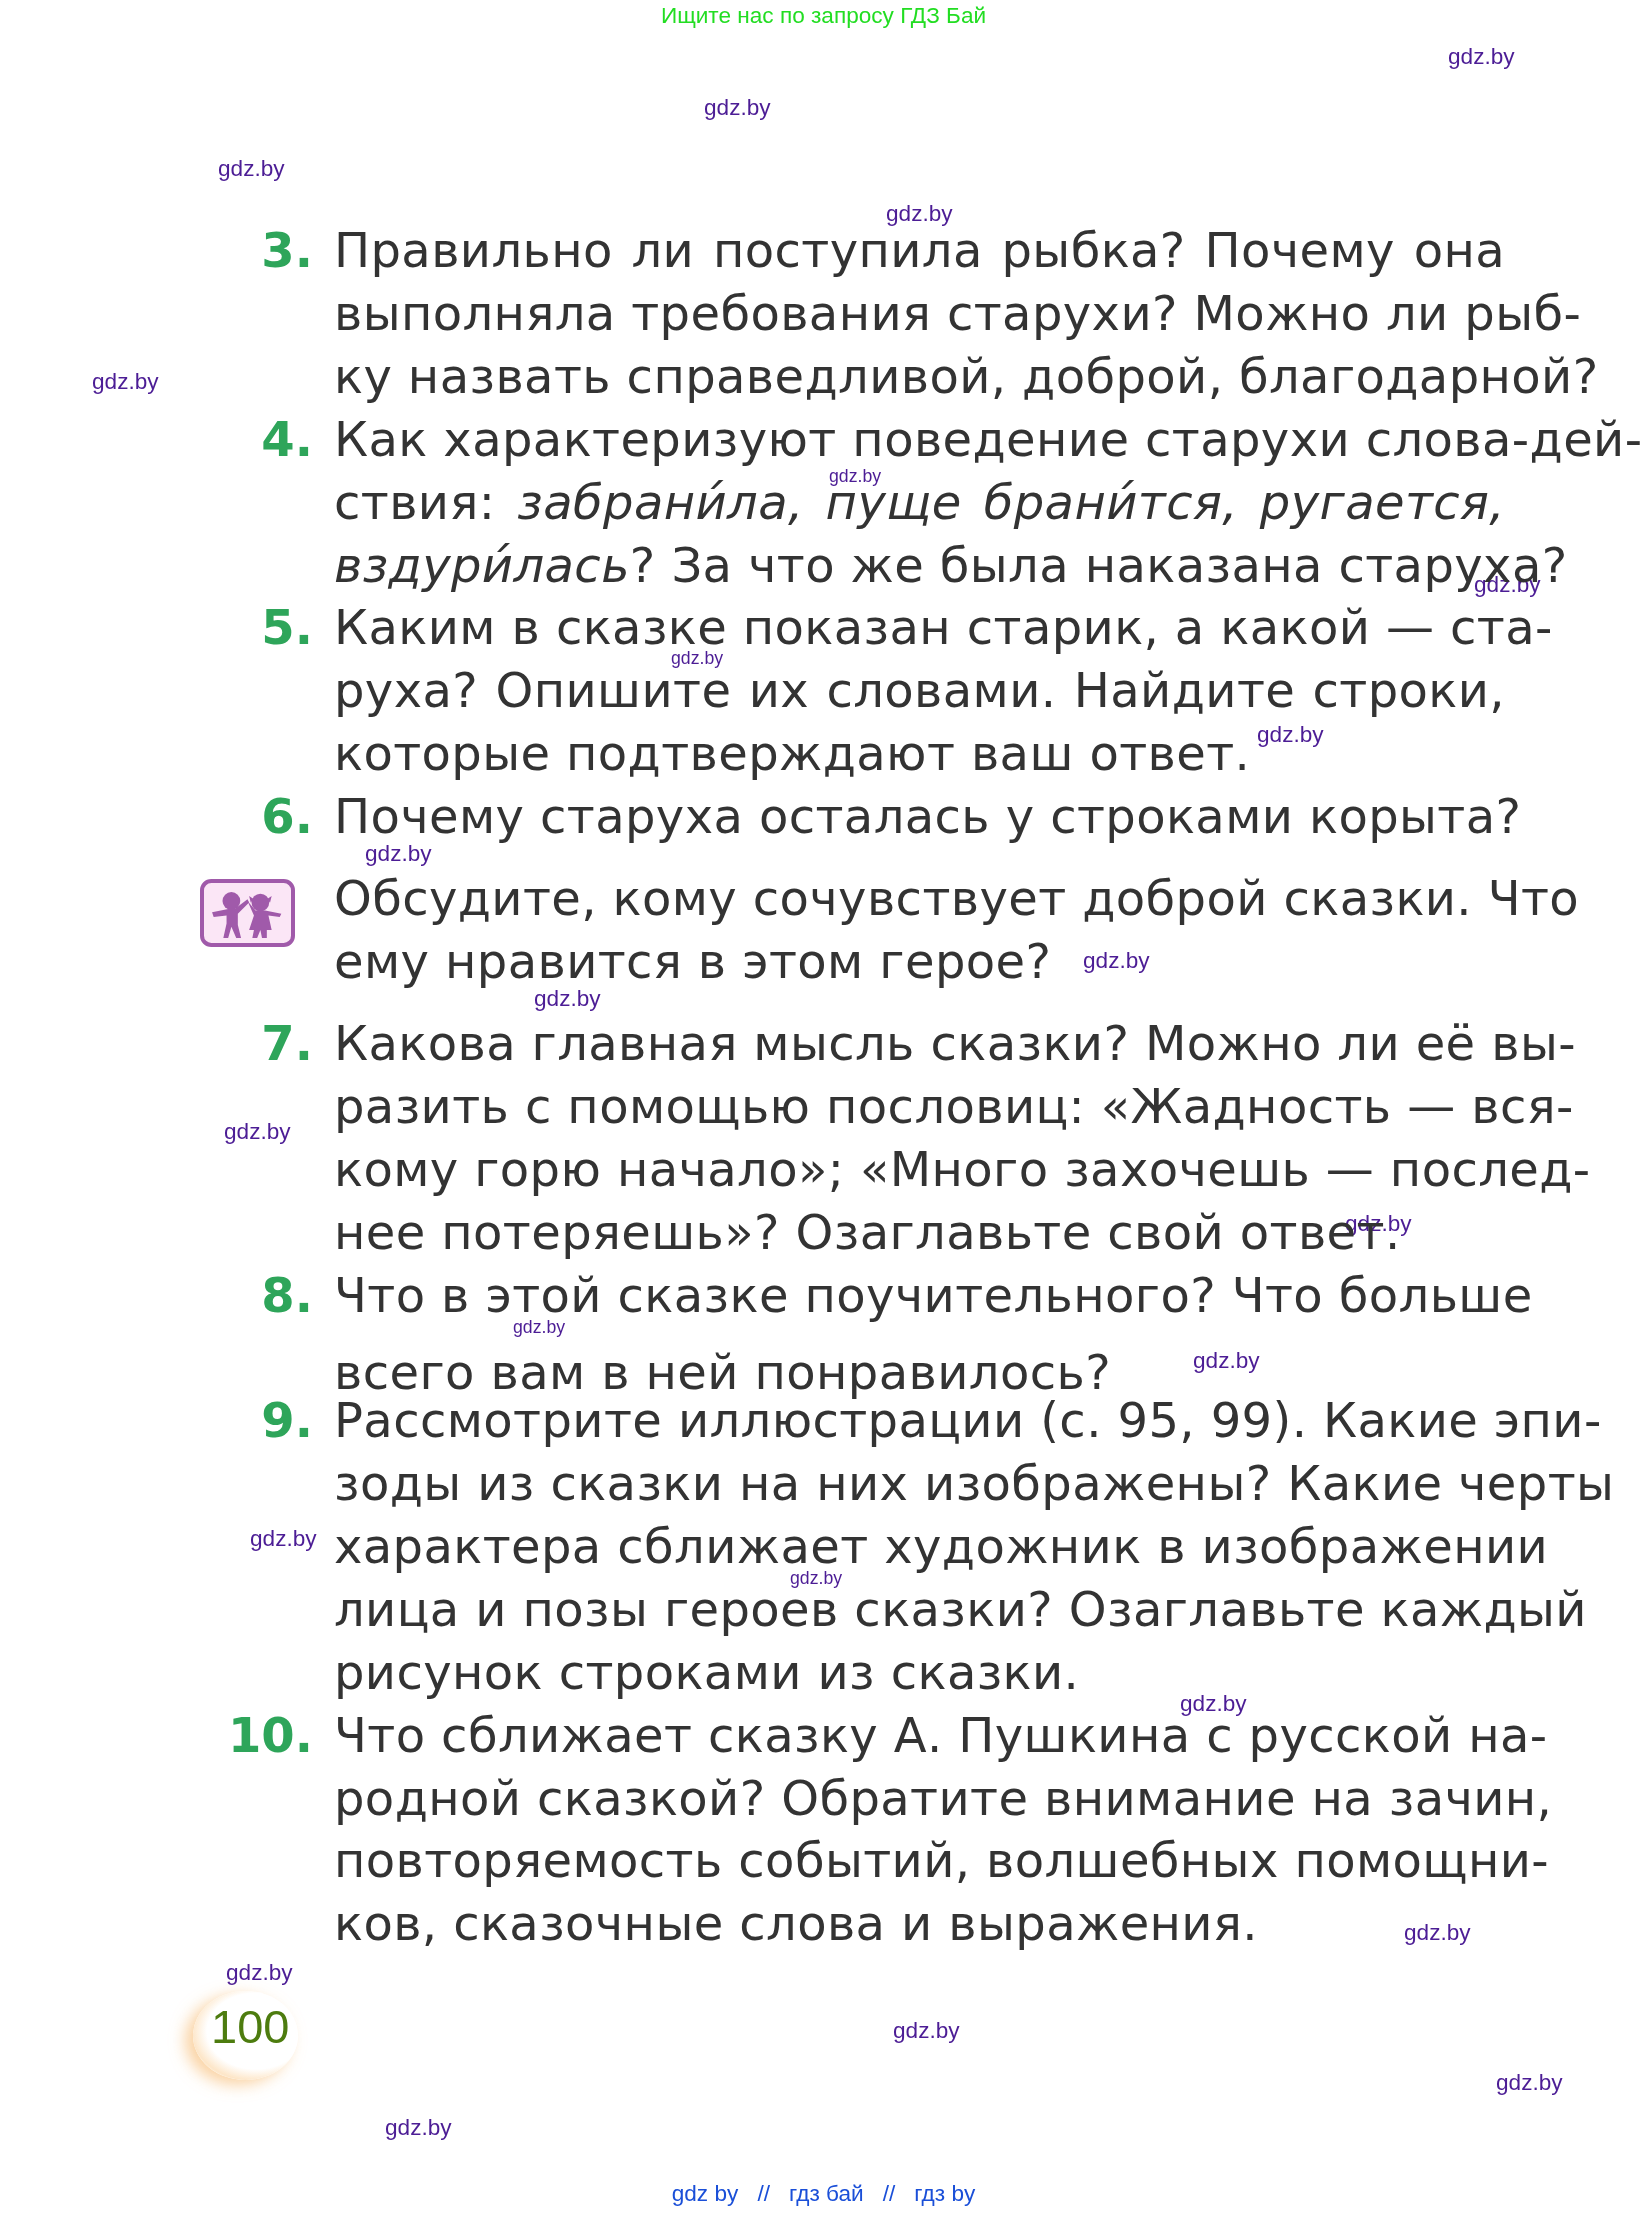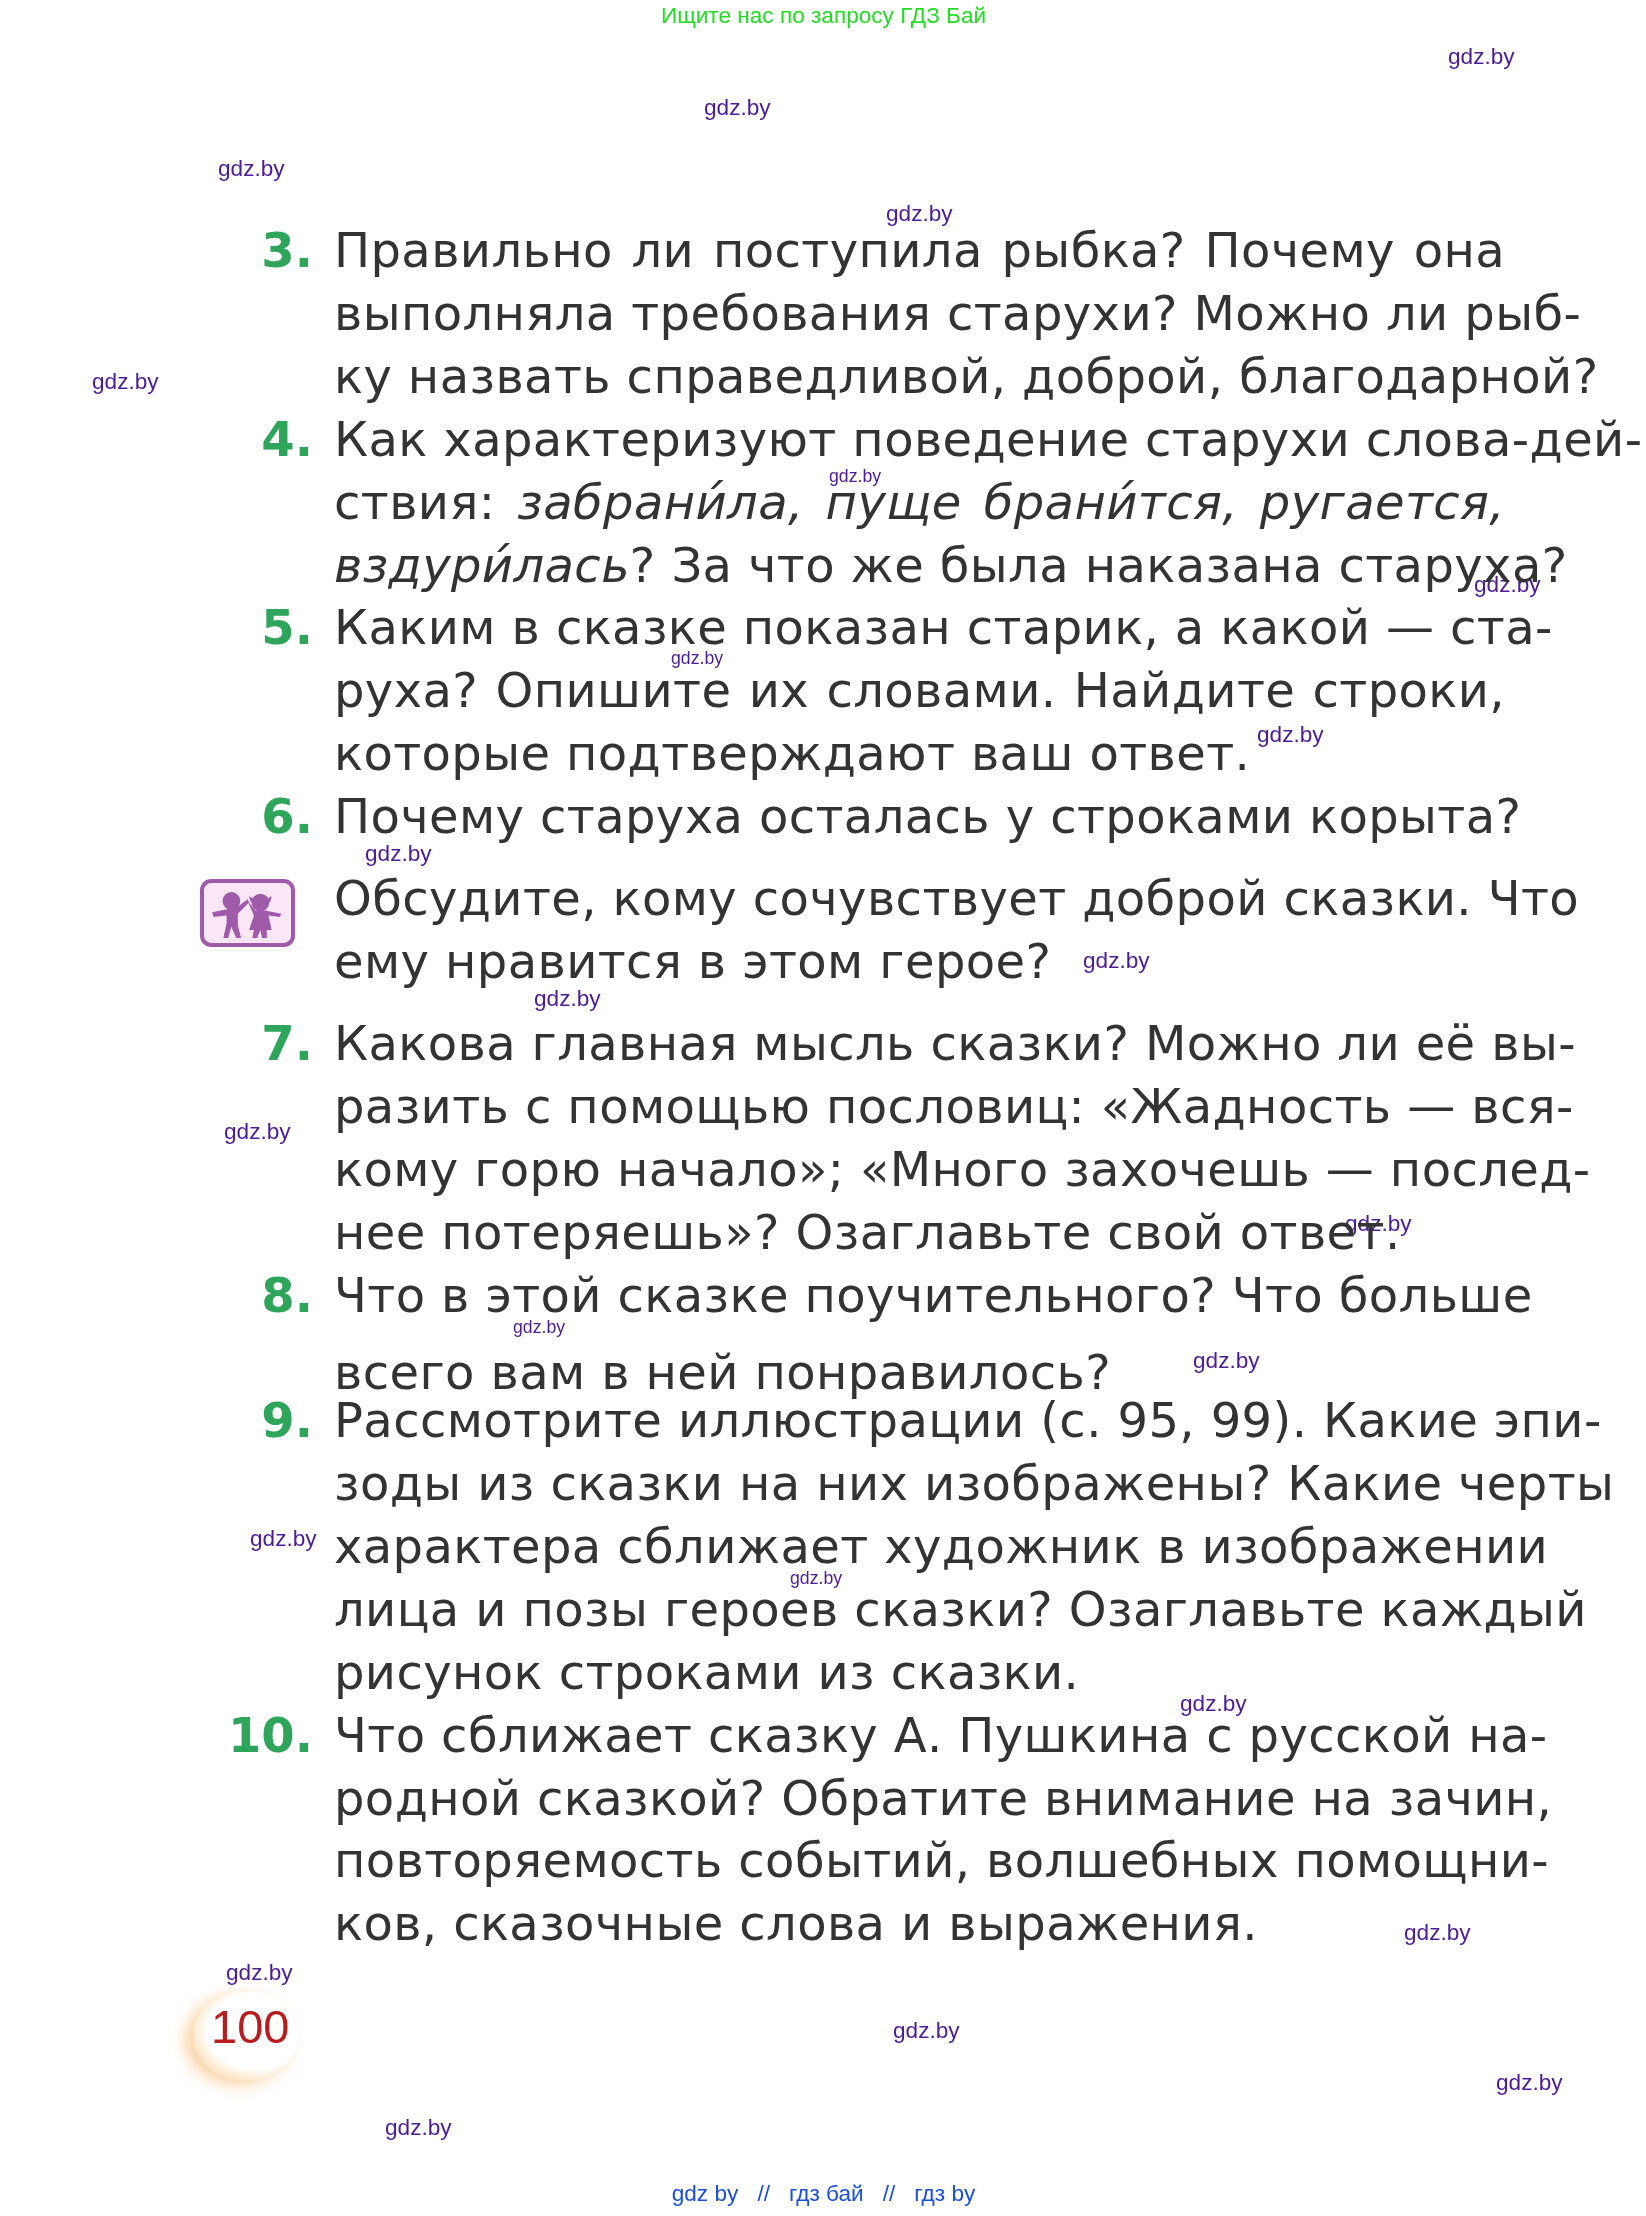--- a/index.html
+++ b/index.html
@@ -7,21 +7,21 @@
   .topbanner { position:absolute; top:3.2px; left:0; width:1647px; text-align:center; color:#22dd22; font-family:"Liberation Sans", sans-serif; font-size:22.6px; }
   .wm { position:absolute; font-family:"Liberation Sans", sans-serif; font-size:22.6px; color:#4c1d95; white-space:nowrap; }
   .wm.small { font-size:17.7px; }
   .content { position:absolute; left:0; top:0; width:1647px; }
   .line { position:absolute; left:334px; width:1171px; font-size:48px; line-height:63px; color:#333333; white-space:nowrap; text-align:justify; text-align-last:justify; letter-spacing:0.4px; }
   .line.last { text-align-last:left; }
   .num { position:absolute; right:1334px; font-size:48px; line-height:63px; color:#2ea55a; font-weight:bold; text-align:right; }
   .it { font-style:italic; }
   .discuss-icon { position:absolute; left:200px; top:879px; width:95px; height:68px; border:4px solid #a05aaa; border-radius:11.3px; background:#fbe6f6; box-sizing:border-box; }
   .pagenum-wrap { position:absolute; left:193px; top:1991px; width:105px; height:89px; border-radius:50%; background:radial-gradient(ellipse at 60% 45%, #ffffff 55%, #fde6c8 72%, #ffffff 90%); box-shadow:-8px 4.8px 14.5px rgba(245,175,90,0.55); }
-  .pagenum { position:absolute; left:211px; top:1999px; font-family:"Liberation Sans", sans-serif; font-size:47px; color:#b91c1c; }
+  .pagenum { position:absolute; left:211px; top:1999px; font-family:"Liberation Sans", sans-serif; font-size:47px; color:#4d7c0f; }
   .footer { position:absolute; top:2181px; left:0; width:1647px; text-align:center; color:#1a4fd8; font-family:"Liberation Sans", sans-serif; font-size:22.6px; }
   .footer span { margin:0 6.4px; }
 </style>
 </head>
 <body>
 
 <div class="topbanner">Ищите нас по запросу ГДЗ Бай</div>
 
 <div id="watermarks">
     <div class="wm" style="left: 1448px; top: 44px;">gdz.by</div>

